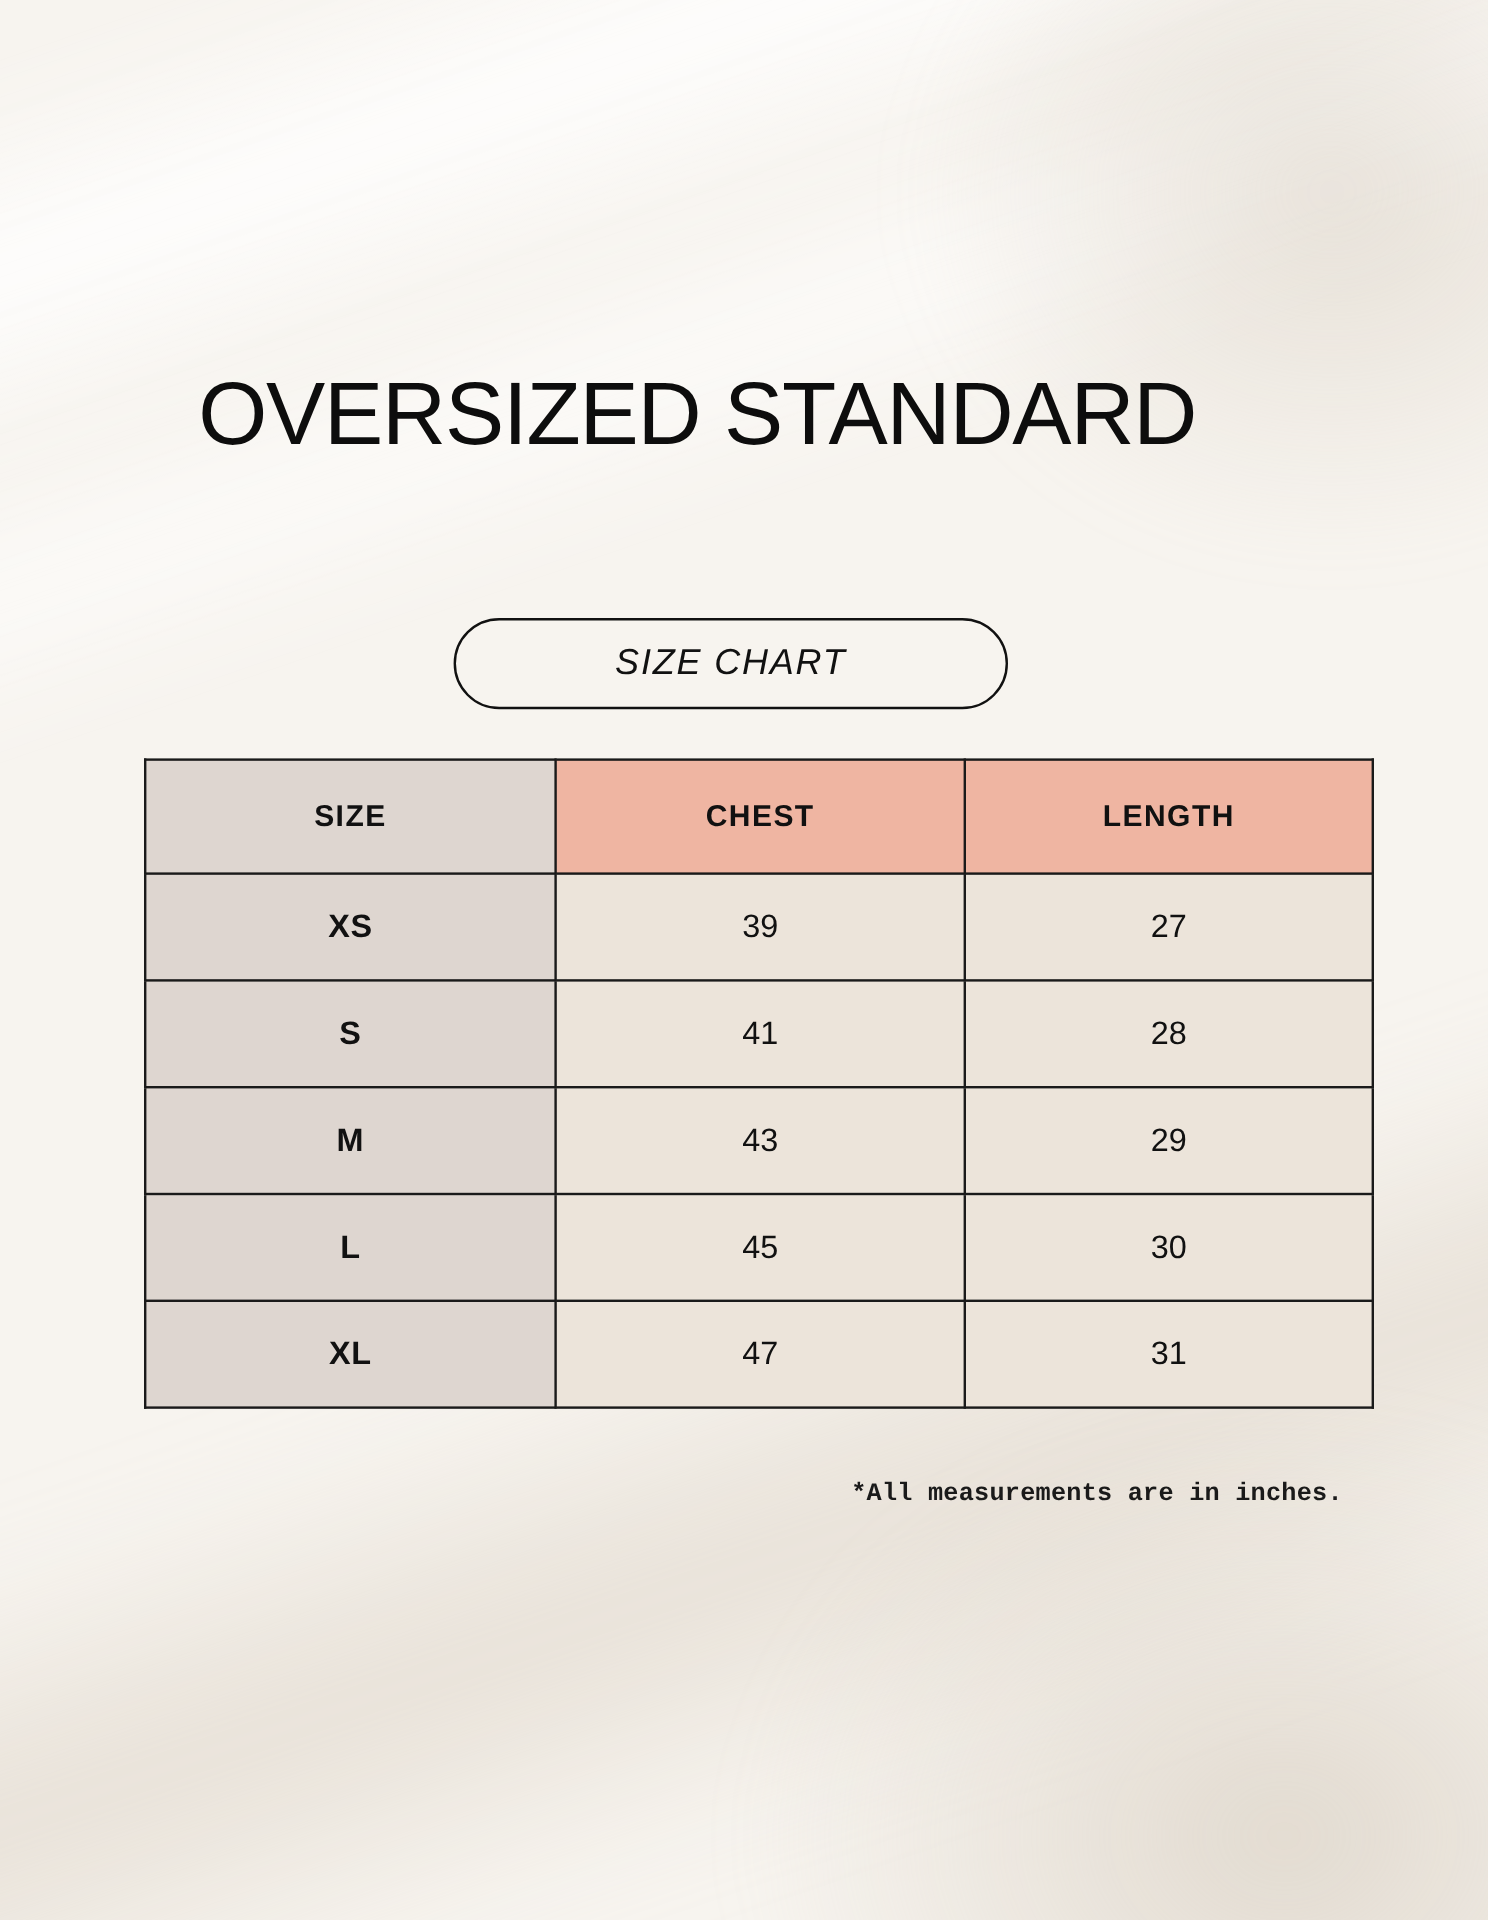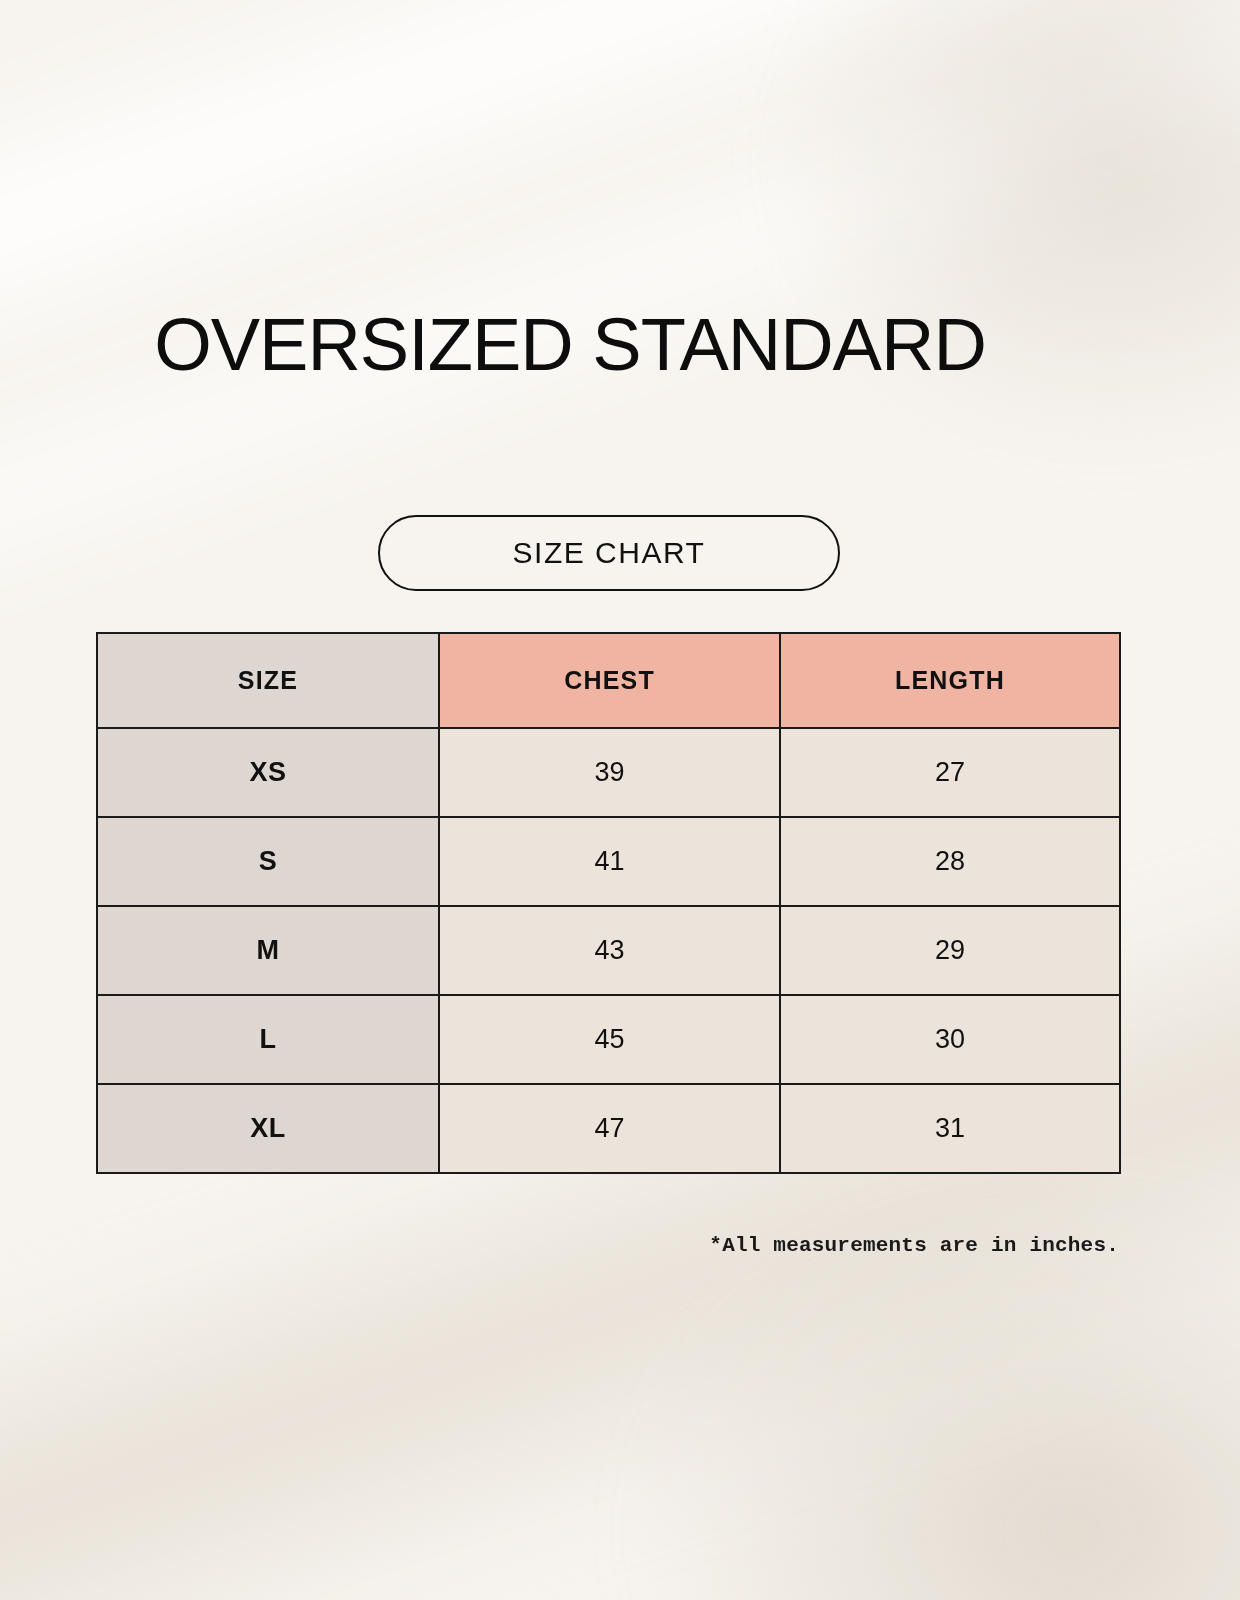--- a/index.html
+++ b/index.html
@@ -83,20 +83,21 @@
     top: 308px;
     left: 0;
     width: 1140px;
     text-align: center;
     font-size: 74px;
     line-height: 1.0;
     font-weight: 400;
     letter-spacing: -1px;
     color: #0d0d0d;
     font-family: "Liberation Sans", sans-serif;
+    padding-left: 11px;
   }
   .title .line2 {
     display: block;
     margin-top: 10px;
   }
 
   .pill {
     position: absolute;
     top: 515px;
     left: 378px;
@@ -106,33 +107,35 @@
     border: 2.5px solid #111111;
     border-radius: 40px;
     background: transparent;
     display: flex;
     align-items: center;
     justify-content: center;
     font-size: 30px;
     letter-spacing: 1.5px;
     font-weight: 400;
     color: #111111;
+    font-style: italic;
   }
 
   .table-wrap {
     position: absolute;
     top: 632px;
     left: 96px;
     width: 1023px;
   }
 
   table.size-table {
     border-collapse: collapse;
     width: 1023px;
     table-layout: fixed;
+    margin-left: 24px;
   }
   table.size-table th,
   table.size-table td {
     border: 2px solid #1a1a1a;
     height: 85px;
     text-align: center;
     vertical-align: middle;
     font-size: 27px;
     color: #111111;
   }

